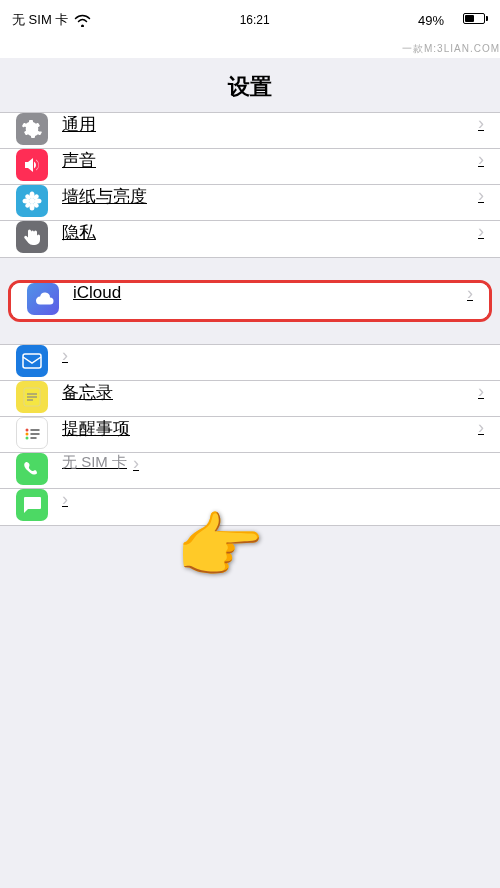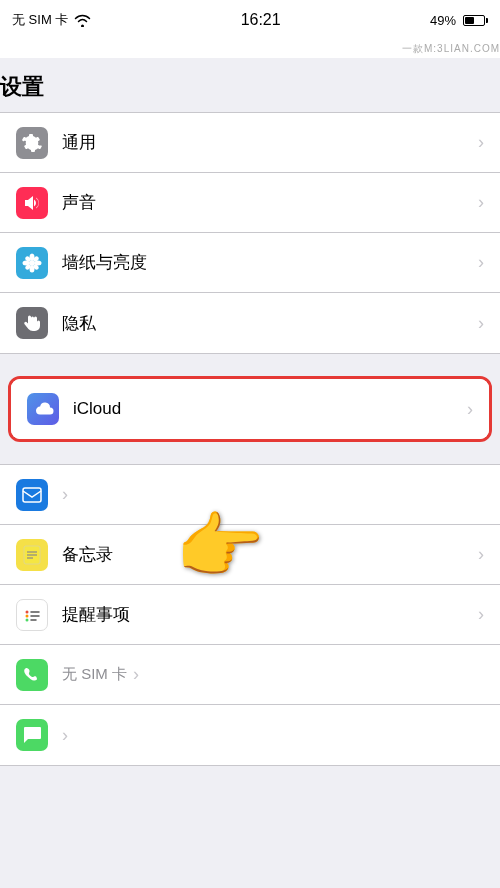--- a/index.html
+++ b/index.html
@@ -25,27 +25,27 @@
       font-weight: 500;
       color: #000;
     }
     .status-left {
       display: flex;
       align-items: center;
       gap: 6px;
       font-size: 13px;
     }
     .status-center {
-      font-size: 16px;
+      font-size: 12px;
       font-weight: 500;
     }
     .status-right {
       display: flex;
-      align-items: center;
-      gap: 7px;
+      align-items: flex-start;
+      gap: 19px;
       font-size: 13px;
     }
     .battery-icon {
       display: inline-flex;
       align-items: center;
     }
     .battery-body {
       width: 22px;
       height: 11px;
       border: 1.5px solid #000;
@@ -75,42 +75,43 @@
       font-size: 10px;
       color: #aaa;
       padding: 2px 0;
       background: #fff;
       letter-spacing: 1px;
     }
 
     
     .page-title-bar {
       background: #efeff4;
+      text-align: center;
       padding: 14px 0 10px;
     }
     .page-title {
       font-size: 22px;
       font-weight: 600;
       color: #000;
     }
     .settings-section {
       background: #fff;
       margin-bottom: 22px;
       border-top: 1px solid #c8c7cc;
       border-bottom: 1px solid #c8c7cc;
     }
     .settings-row {
       display: flex;
-      align-items: center;
       padding: 0 16px;
-      height: 60px;
+      height: 36px;
       border-bottom: 1px solid #c8c7cc;
       background: #fff;
       cursor: pointer;
       position: relative;
+      text-decoration: underline;
     }
     .settings-row:last-child {
       border-bottom: none;
     }
     .settings-row-icon {
       width: 32px;
       height: 32px;
       border-radius: 7px;
       display: flex;
       align-items: center;

